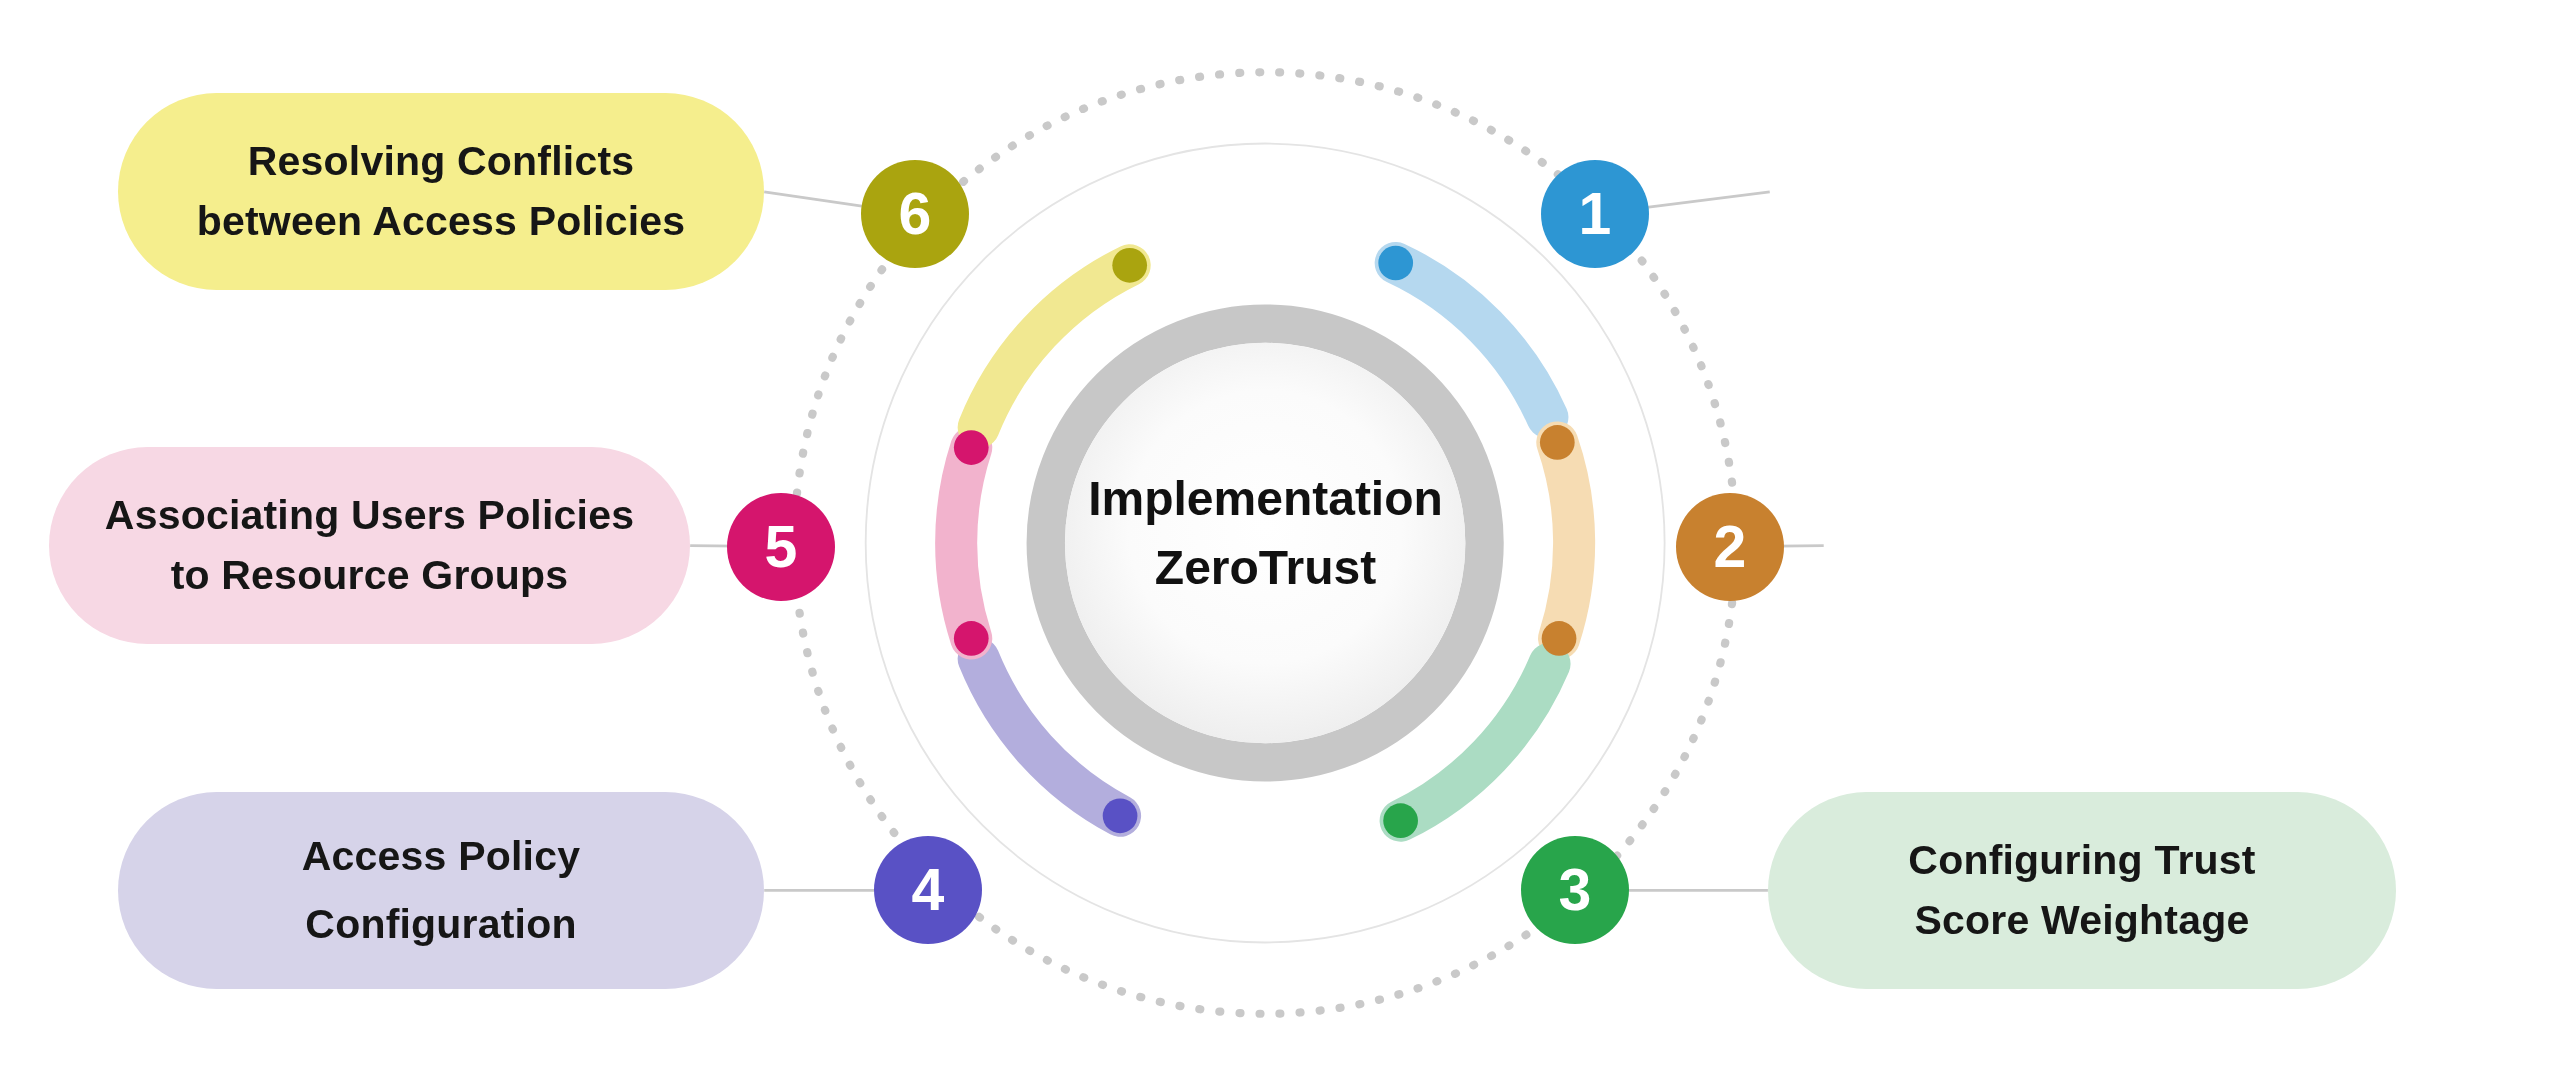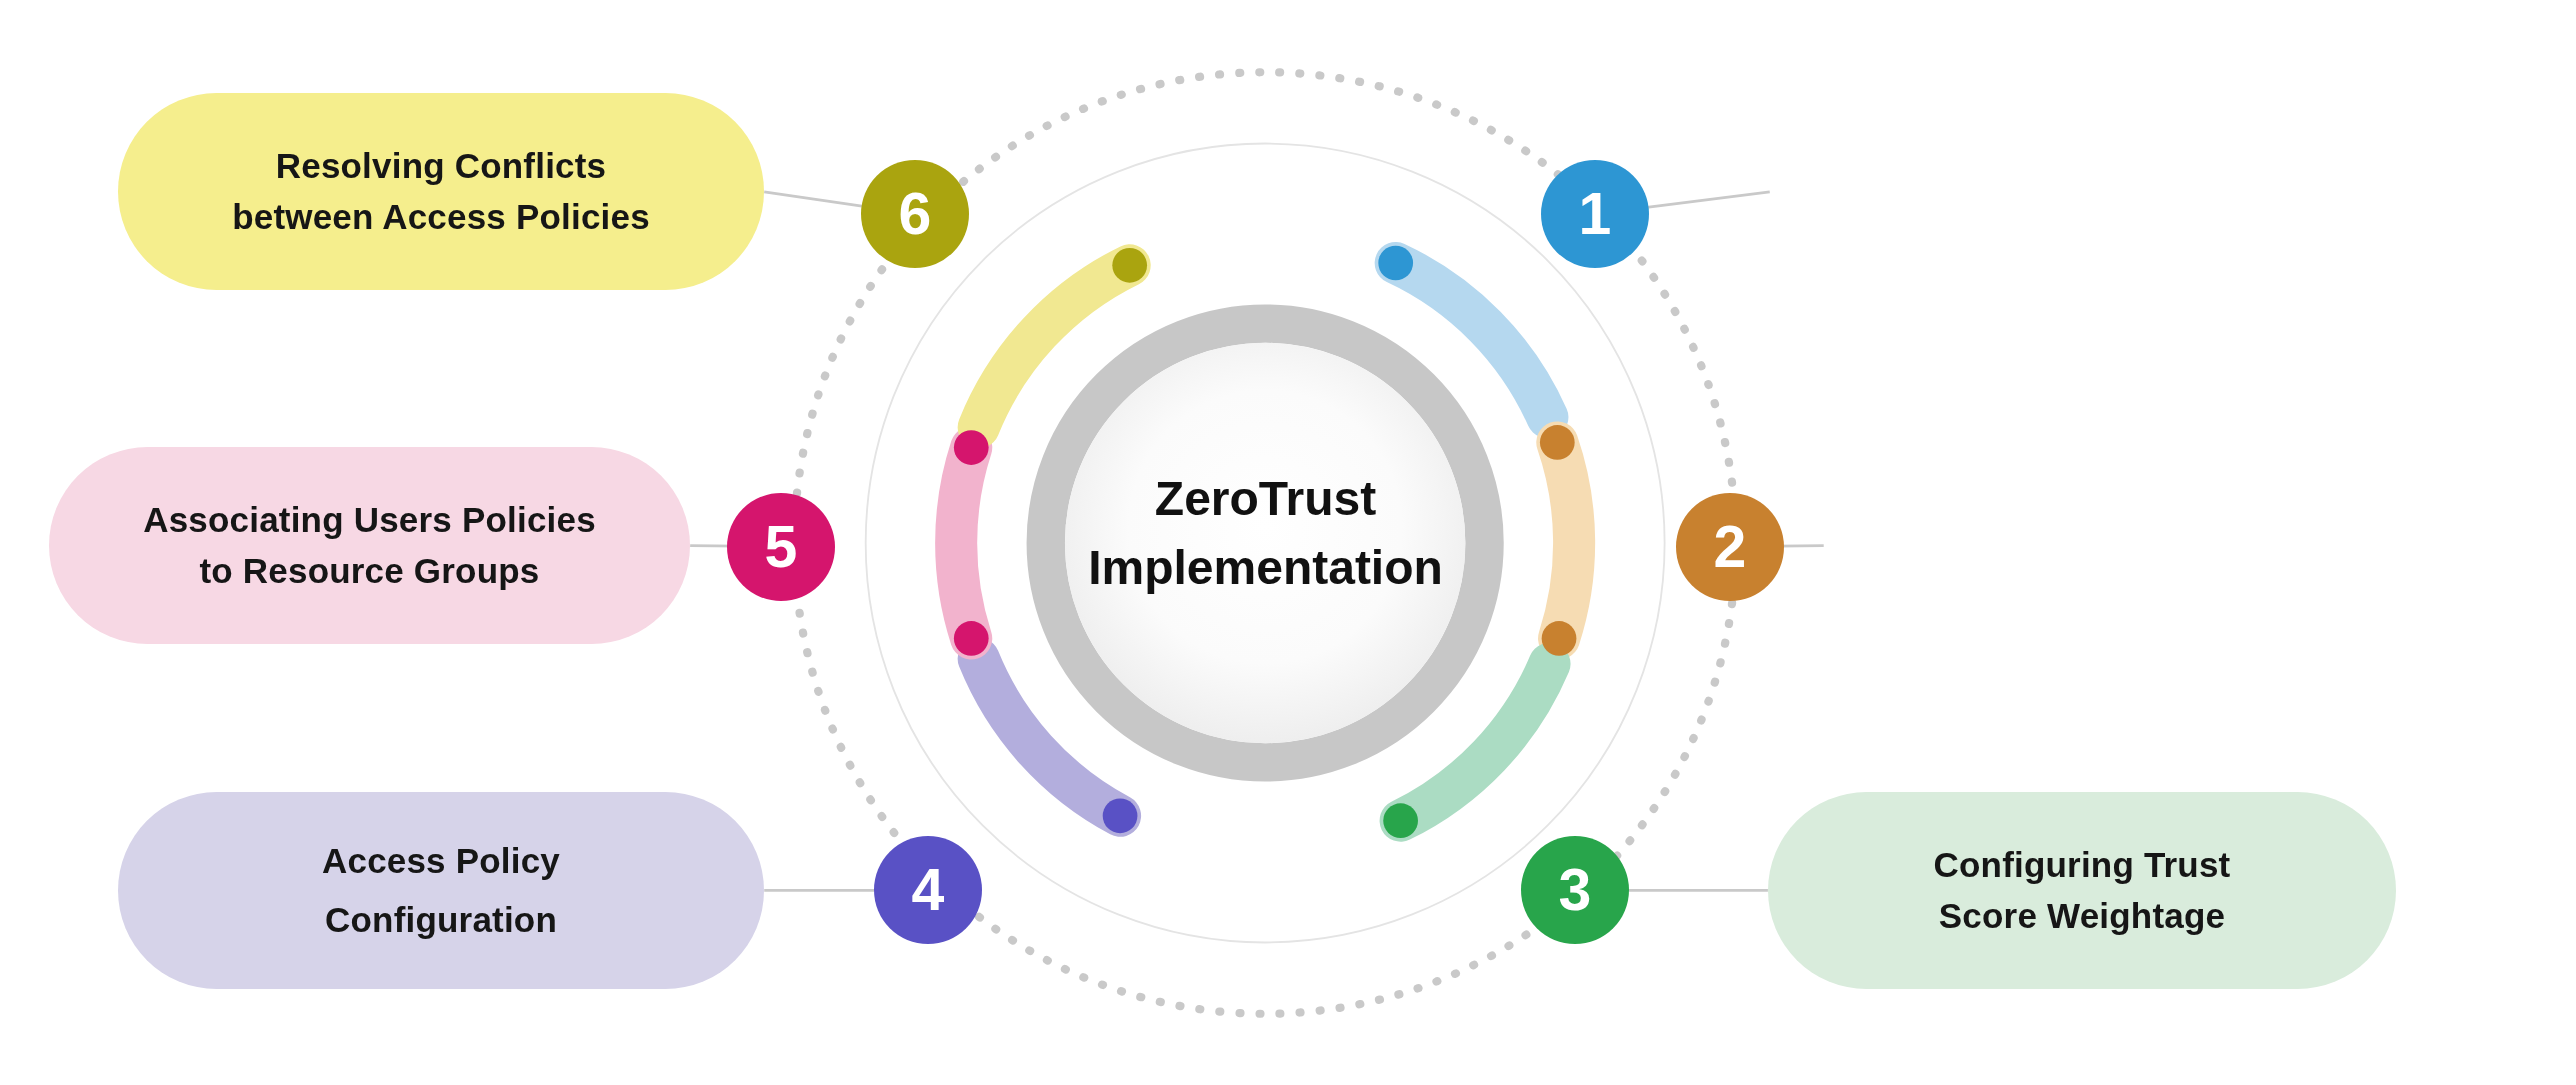--- a/index.html
+++ b/index.html
@@ -16,21 +16,21 @@
   .pill {
     position: absolute;
     height: 197px;
     border-radius: 101px;
     background: var(--pill, #eee);
     display: flex;
     flex-direction: column;
     justify-content: center;
     align-items: center;
     text-align: right;
-    font-size: 35px;
+    font-size: 41px;
     font-weight: 700;
     color: #161616;
     line-height: 1.45;
     letter-spacing: 0.2px;
   }
   .pill-1 { left: 1770px; top: 93px;  width: 626px; }
   .pill-2 { left: 1824px; top: 447px;  width: 717px; }
   .pill-3 { left: 1768px; top: 792px;  width: 628px; }
   .pill-4 { left: 118px;  top: 792px;  width: 646px; gap: 8px; }
   .pill-5 { left: 49px;   top: 447px;  width: 641px; }
@@ -146,18 +146,18 @@
     <span>4</span>
   </div>
   <div class="badge badge-5" style="--badge: #d5156d; --pill: #f7d8e4;">
     <span>5</span>
   </div>
   <div class="badge badge-6" style="--badge: #aaa40f; --pill: #f5ee8d;">
     <span>6</span>
   </div>
 
   <div class="center-label">
+    <div>Implementation</div>
     <div>ZeroTrust</div>
-    <div>Implementation</div>
   </div>
 
 </div>
 
 
 </body></html>

